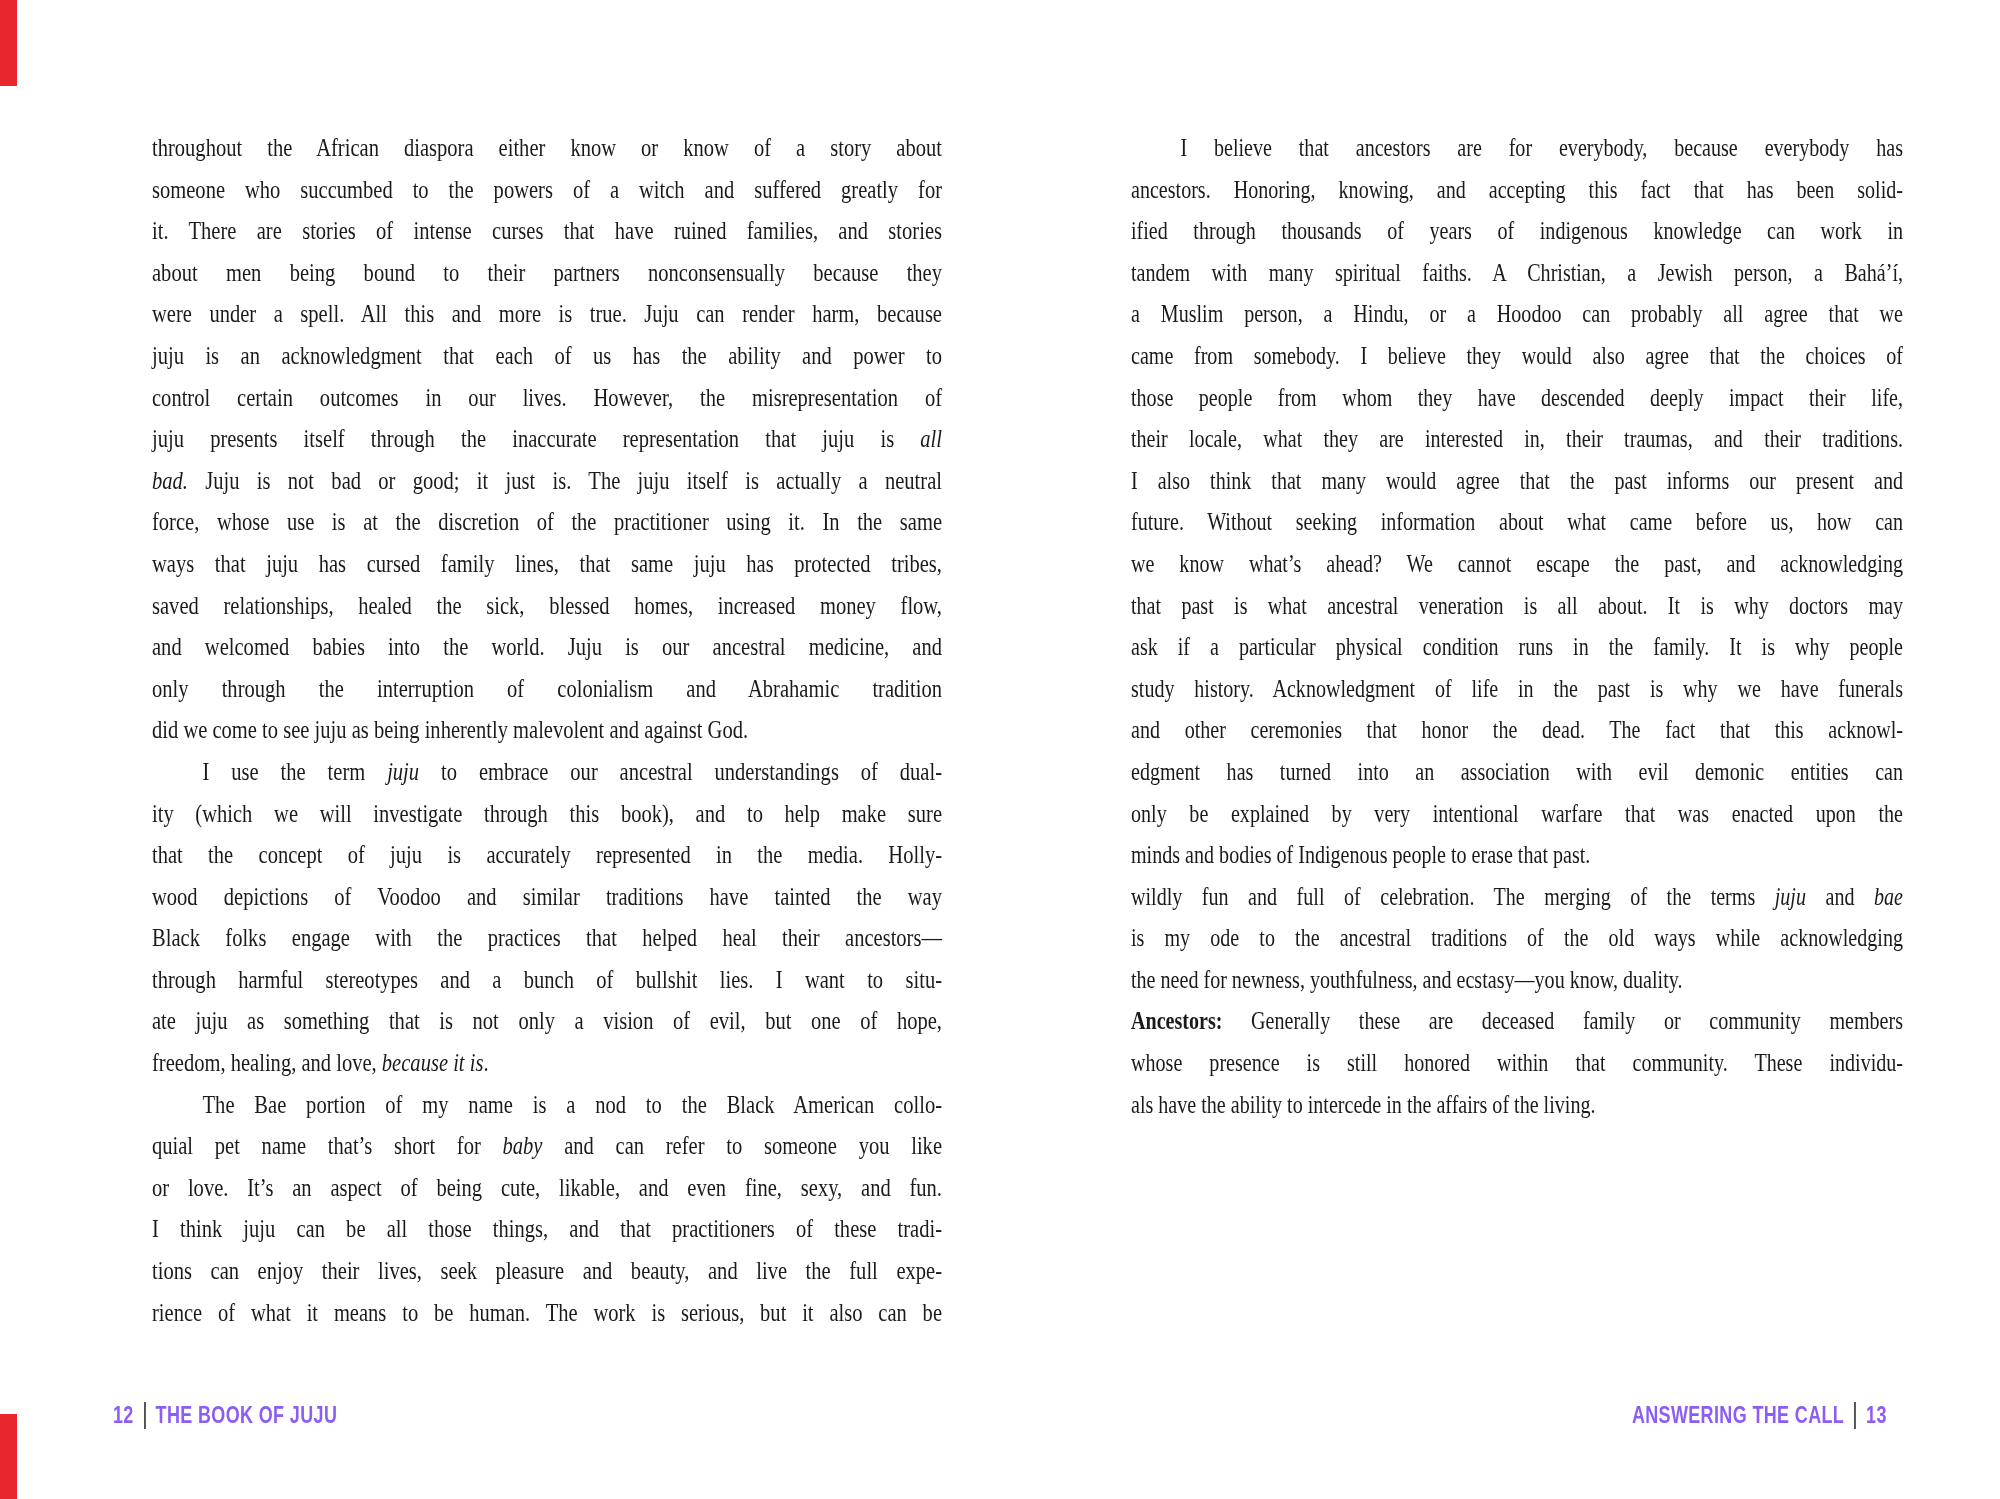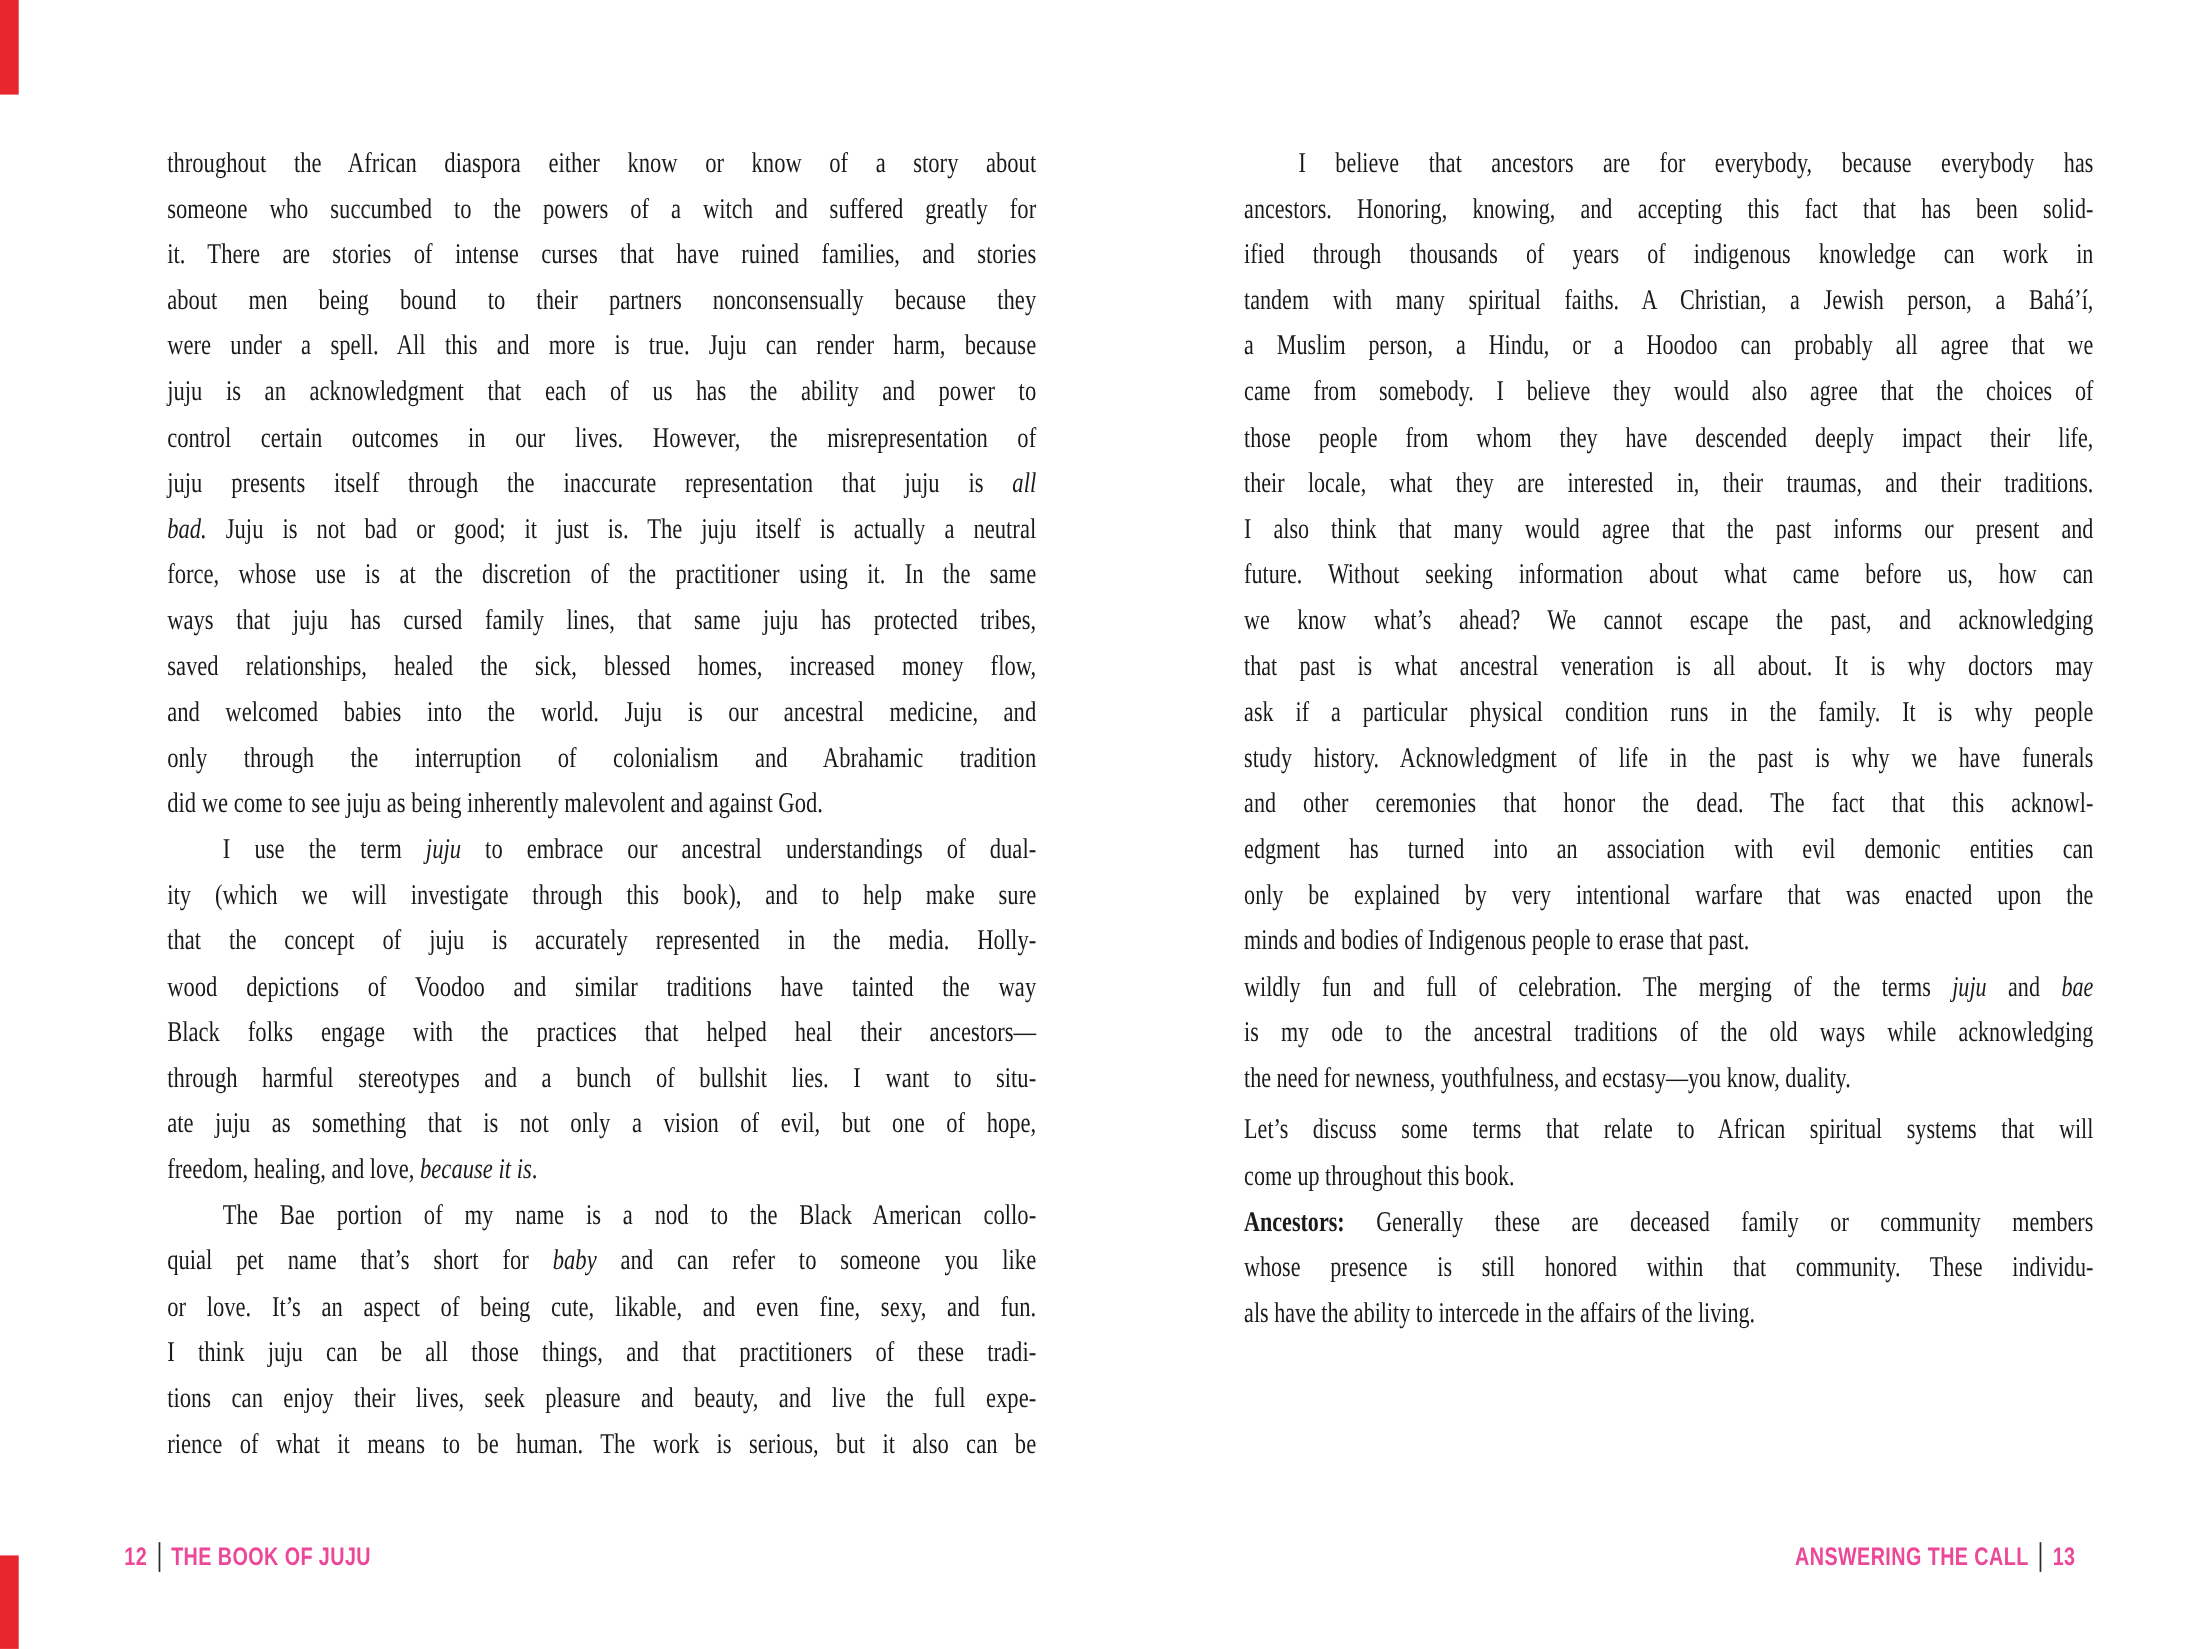--- a/index.html
+++ b/index.html
@@ -59,21 +59,21 @@
   
   .footer{
     position:absolute;
     top:1400px;
     height:30px;
     font-family:"Liberation Sans", sans-serif;
     font-weight:700;
     font-size:23px;
     line-height:30px;
     letter-spacing:0.5px;
-    color:#ec4899;
+    color:#8b5cf6;
     white-space:nowrap;
   }
   .footer-left{left:113px;}
   .footer-right{right:113px;text-align:right;}
   .f-inner{display:inline-block;transform:scaleX(0.78);}
   .footer-left .f-inner{transform-origin:0 50%;}
   .footer-right .f-inner{transform-origin:100% 50%;}
   .fdiv{
     display:inline-block;
     width:2px;height:27px;
@@ -151,26 +151,20 @@
           <div class="line"><span class="r">edgment has turned into an association with evil demonic entities can</span></div>
           <div class="line"><span class="r">only be explained by very intentional warfare that was enacted upon the</span></div>
           <div class="line end"><span class="r">minds and bodies of Indigenous people to erase that past.</span></div>
         </div>
         <div class="para">
           <div class="line"><span class="r">wildly fun and full of celebration. The merging of the terms </span><span class="i">juju</span><span class="r"> and </span><span class="i">bae</span></div>
           <div class="line"><span class="r">is my ode to the ancestral traditions of the old ways while acknowledging</span></div>
           <div class="line end"><span class="r">the need for newness, youthfulness, and ecstasy—you know, duality.</span></div>
         </div>
       </div>
-    <div class="intro-block">
-        <div class="para">
-          <div class="line"><span class="r">Let’s discuss some terms that relate to African spiritual systems that will</span></div>
-          <div class="line end"><span class="r">come up throughout this book.</span></div>
-        </div>
-      </div>
     <div class="terms-block">
         <div class="para">
           <div class="line"><span class="b">Ancestors: </span><span class="r">Generally these are deceased family or community members</span></div>
           <div class="line"><span class="r">whose presence is still honored within that community. These individu-</span></div>
           <div class="line end"><span class="r">als have the ability to intercede in the affairs of the living.</span></div>
         </div>
       </div>
   </div>
 
   <div class="footer footer-left">

